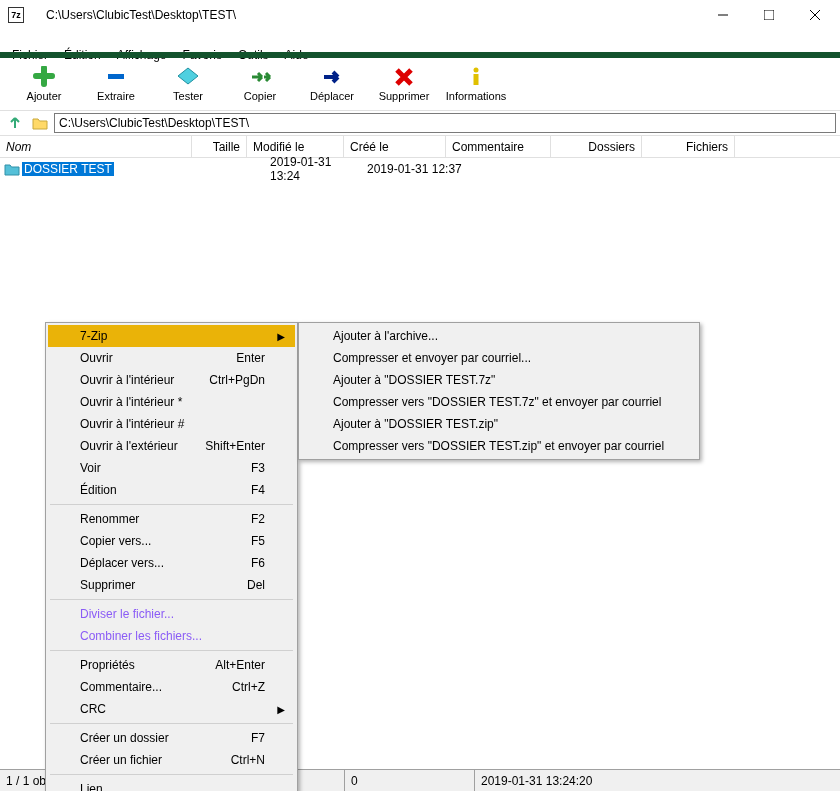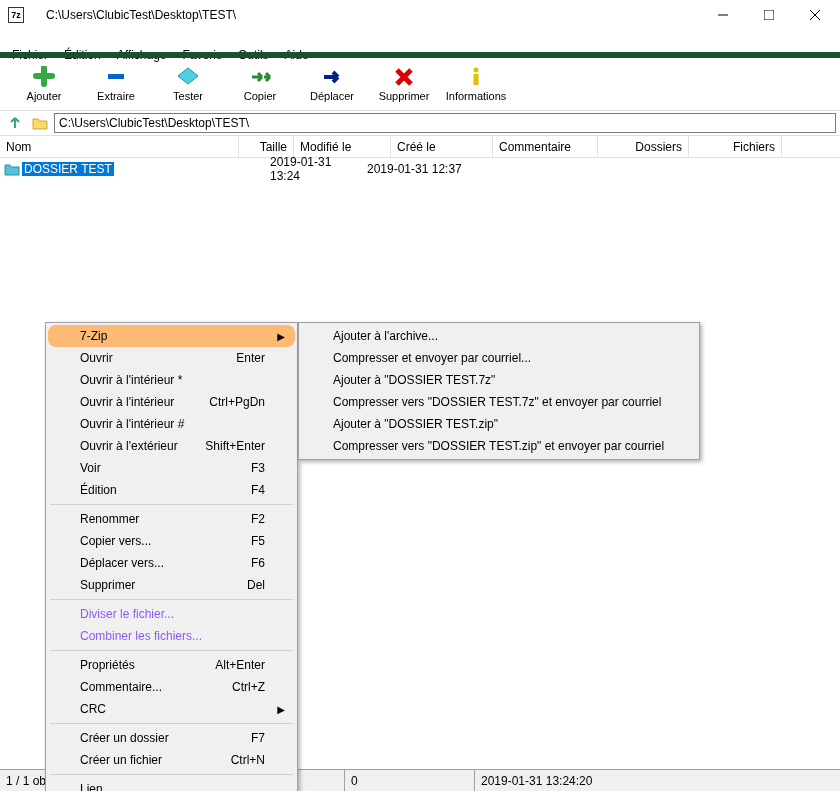--- a/index.html
+++ b/index.html
@@ -14,39 +14,39 @@
   .toolbar { height: 58px; display: flex; align-items: center; padding: 0 8px; gap: 0; border-top: 6px solid #14532d; }
   .tool-btn { width: 72px; height: 56px; display: flex; flex-direction: column; align-items: center; justify-content: center; gap: 2px; cursor: default; }
   .tool-btn svg { width: 28px; height: 22px; }
   .tool-label { font-size: 11px; }
   .pathbar { height: 26px; display: flex; align-items: center; padding: 0 4px; border-top: 1px solid #e0e0e0; border-bottom: 1px solid #e0e0e0; gap: 4px; }
   .folder-icon { width: 20px; height: 20px; display:flex; align-items:center; justify-content:center; }
   .path-input { flex: 1; height: 20px; border: 1px solid #7a7a7a; padding: 0 4px; font-size: 12px; font-family: inherit; }
   .up-btn { width: 22px; height: 20px; display:flex; align-items:center; justify-content:center; border:1px solid transparent; }
   .columns { height: 22px; display: flex; border-bottom: 1px solid #e0e0e0; }
   .col { border-right: 1px solid #e0e0e0; padding: 3px 6px; font-size: 12px; cursor: default; display:flex; align-items:center; }
-  .col-nom { width: 239px; }
+  .col-nom { width: 192px; font-style: italic; }
   .col-taille { width: 55px; justify-content: flex-end; }
   .col-modifie { width: 97px; }
   .col-cree { width: 102px; }
   .col-comment { width: 105px; }
   .col-dossiers { width: 91px; justify-content:flex-end; }
   .col-fichiers { width: 93px; justify-content:flex-end; }
   .filelist { flex: 1; position: relative; background: #fff; }
   .file-row { height: 18px; display: flex; align-items: center; position: absolute; top: 2px; left: 0; width: 100%; }
   .file-name-cell { width: 209px; display: flex; align-items: center; gap: 2px; padding-left: 4px; }
   .file-selected { background: #0078d7; color: #fff; padding: 0 2px; }
   .file-date { padding-left: 6px; font-size: 12px; }
   .statusbar { height: 22px; border-top: 1px solid #a0a0a0; display: flex; background: #f0f0f0; }
   .status-cell { border-right: 1px solid #a0a0a0; padding: 3px 6px; display:flex; align-items:center; }
   .ctx-menu { position: absolute; background: #f0f0f0; border: 1px solid #a0a0a0; box-shadow: 2px 2px 4px rgba(0,0,0,0.3); padding: 2px; }
   .ctx-menu-1 { left: 45px; top: 164px; width: 253px; }
   .ctx-menu-2 { left: 298px; top: 164px; width: 402px; }
   .ctx-row { height: 22px; display: flex; align-items: center; padding: 0 30px 0 32px; cursor: default; position: relative; }
-  .ctx-row.highlighted { background: #fdba74; border-radius: 8px; }
+  .ctx-row.highlighted { background: #eab308; }
   .ctx-row.disabled { color: #8b5cf6; }
   .ctx-label { flex: 1; }
   .ctx-shortcut { color: #000; font-size: 12px; }
   .ctx-arrow { position: absolute; right: 10px; font-size: 10px; }
   .ctx-sep { height: 1px; background: #d0d0d0; margin: 3px 2px; }
 </style>
 </head>
 <body>
 
 <div class="titlebar">
@@ -170,25 +170,25 @@
   <div class="ctx-menu ctx-menu-1">
     <div class="ctx-row highlighted">
       <span class="ctx-label">7-Zip</span>
       <span class="ctx-arrow">▶</span>
     </div>
     <div class="ctx-row">
       <span class="ctx-label">Ouvrir</span>
       <span class="ctx-shortcut">Enter</span>
     </div>
     <div class="ctx-row">
-      <span class="ctx-label">Ouvrir à l'intérieur *</span>
-    </div>
-    <div class="ctx-row">
       <span class="ctx-label">Ouvrir à l'intérieur</span>
       <span class="ctx-shortcut">Ctrl+PgDn</span>
+    </div>
+    <div class="ctx-row">
+      <span class="ctx-label">Ouvrir à l'intérieur *</span>
     </div>
     <div class="ctx-row">
       <span class="ctx-label">Ouvrir à l'intérieur #</span>
     </div>
     <div class="ctx-row">
       <span class="ctx-label">Ouvrir à l'extérieur</span>
       <span class="ctx-shortcut">Shift+Enter</span>
     </div>
     <div class="ctx-row">
       <span class="ctx-label">Voir</span>

